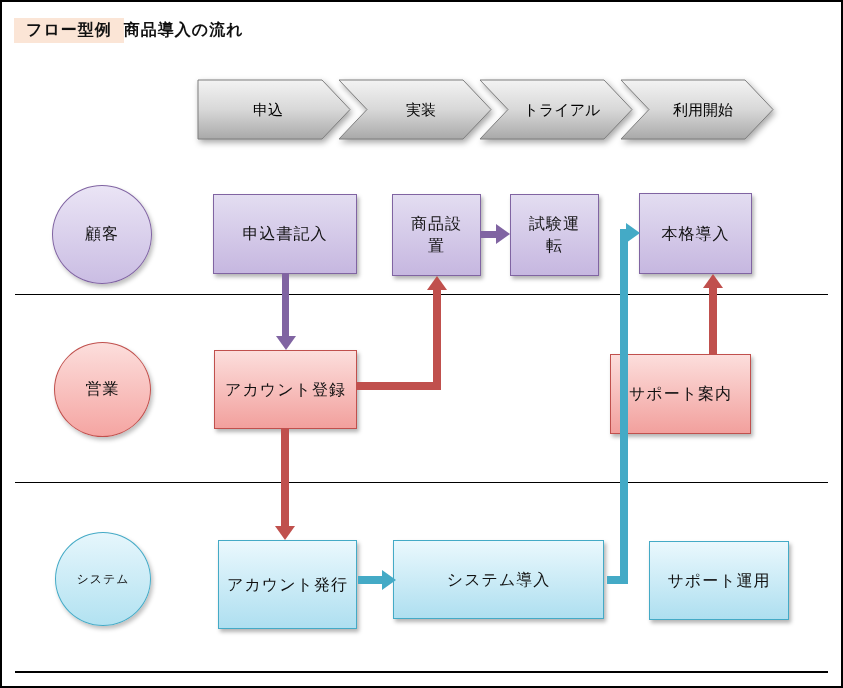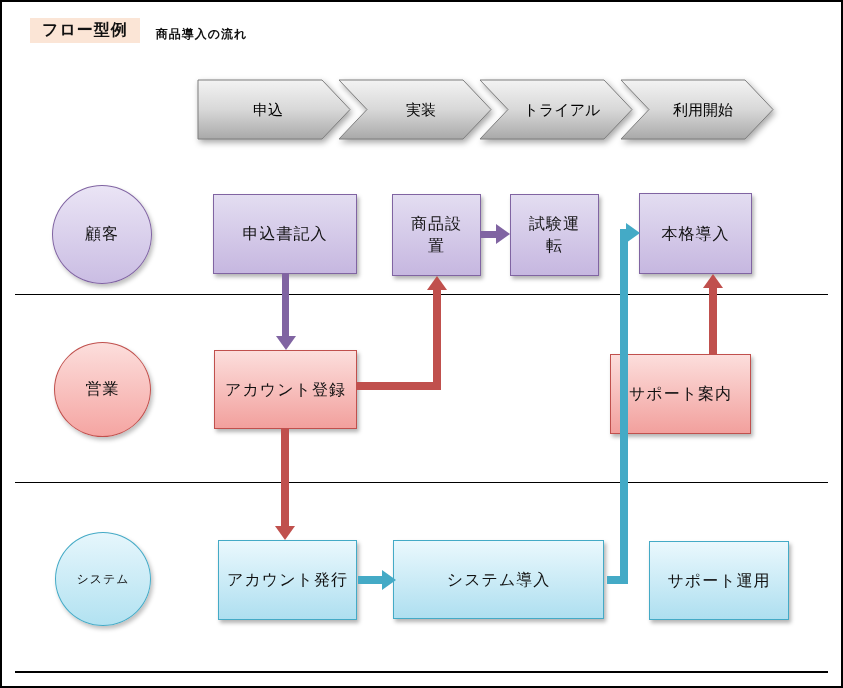--- a/index.html
+++ b/index.html
@@ -1,21 +1,21 @@
 <!DOCTYPE html>
 <html style="--purple: #8064a2; --red: #c0504d; --cyan: #44aac6; --highlight: #fbe5d6;"><head>
 <meta charset="utf-8">
 <style>
   html,body{margin:0;padding:0;background:#fff;font-family:"Liberation Sans","DejaVu Sans",sans-serif;}
   #frame{position:relative;width:843px;height:688px;background:#fff;border:2px solid #000;box-sizing:border-box;overflow:hidden;}
 
   
-  .title-row{position:absolute;left:28px;top:16px;display:flex;align-items:flex-end;gap:16px;}
+  .title-row{position:absolute;left:12px;top:16px;display:flex;align-items:center;gap:0;}
   .title-tag{background:var(--highlight);padding:2px 12px;font-size:16px;font-weight:700;color:#111;letter-spacing:1px;}
-  .title-text{font-size:12px;font-weight:700;color:#111;letter-spacing:1px;}
+  .title-text{font-size:16px;font-weight:700;color:#111;letter-spacing:1px;}
 
   
   #chevrons{position:absolute;left:190px;top:72px;filter:drop-shadow(2px 3px 3px rgba(0,0,0,.35));}
   #chevrons text{font-size:15px;fill:#000;font-family:"Liberation Sans","DejaVu Sans",sans-serif;}
 
   
   .lane-line{position:absolute;left:13px;width:813px;background:#000;height:1px;}
   .lane-line.thick{height:2px;}
 
   
@@ -99,21 +99,21 @@
     <span>本格導入</span>
   </div>
 
   <div class="node box-pink" style="left:212px;top:348px;width:143px;height:79px;">
     <span>アカウント登録</span>
   </div>
   <div class="node box-pink" style="left:608px;top:352px;width:141px;height:80px;">
     <span>サポート案内</span>
   </div>
 
-  <div class="node box-cyan" style="left:216px;top:538px;width:139px;height:80px;">
+  <div class="node box-cyan" style="left:216px;top:538px;width:139px;height:89px;">
     <span>アカウント発行</span>
   </div>
   <div class="node box-cyan" style="left:391px;top:538px;width:211px;height:79px;">
     <span>システム導入</span>
   </div>
   <div class="node box-cyan" style="left:647px;top:539px;width:140px;height:79px;">
     <span>サポート運用</span>
   </div>
 
   <div>

